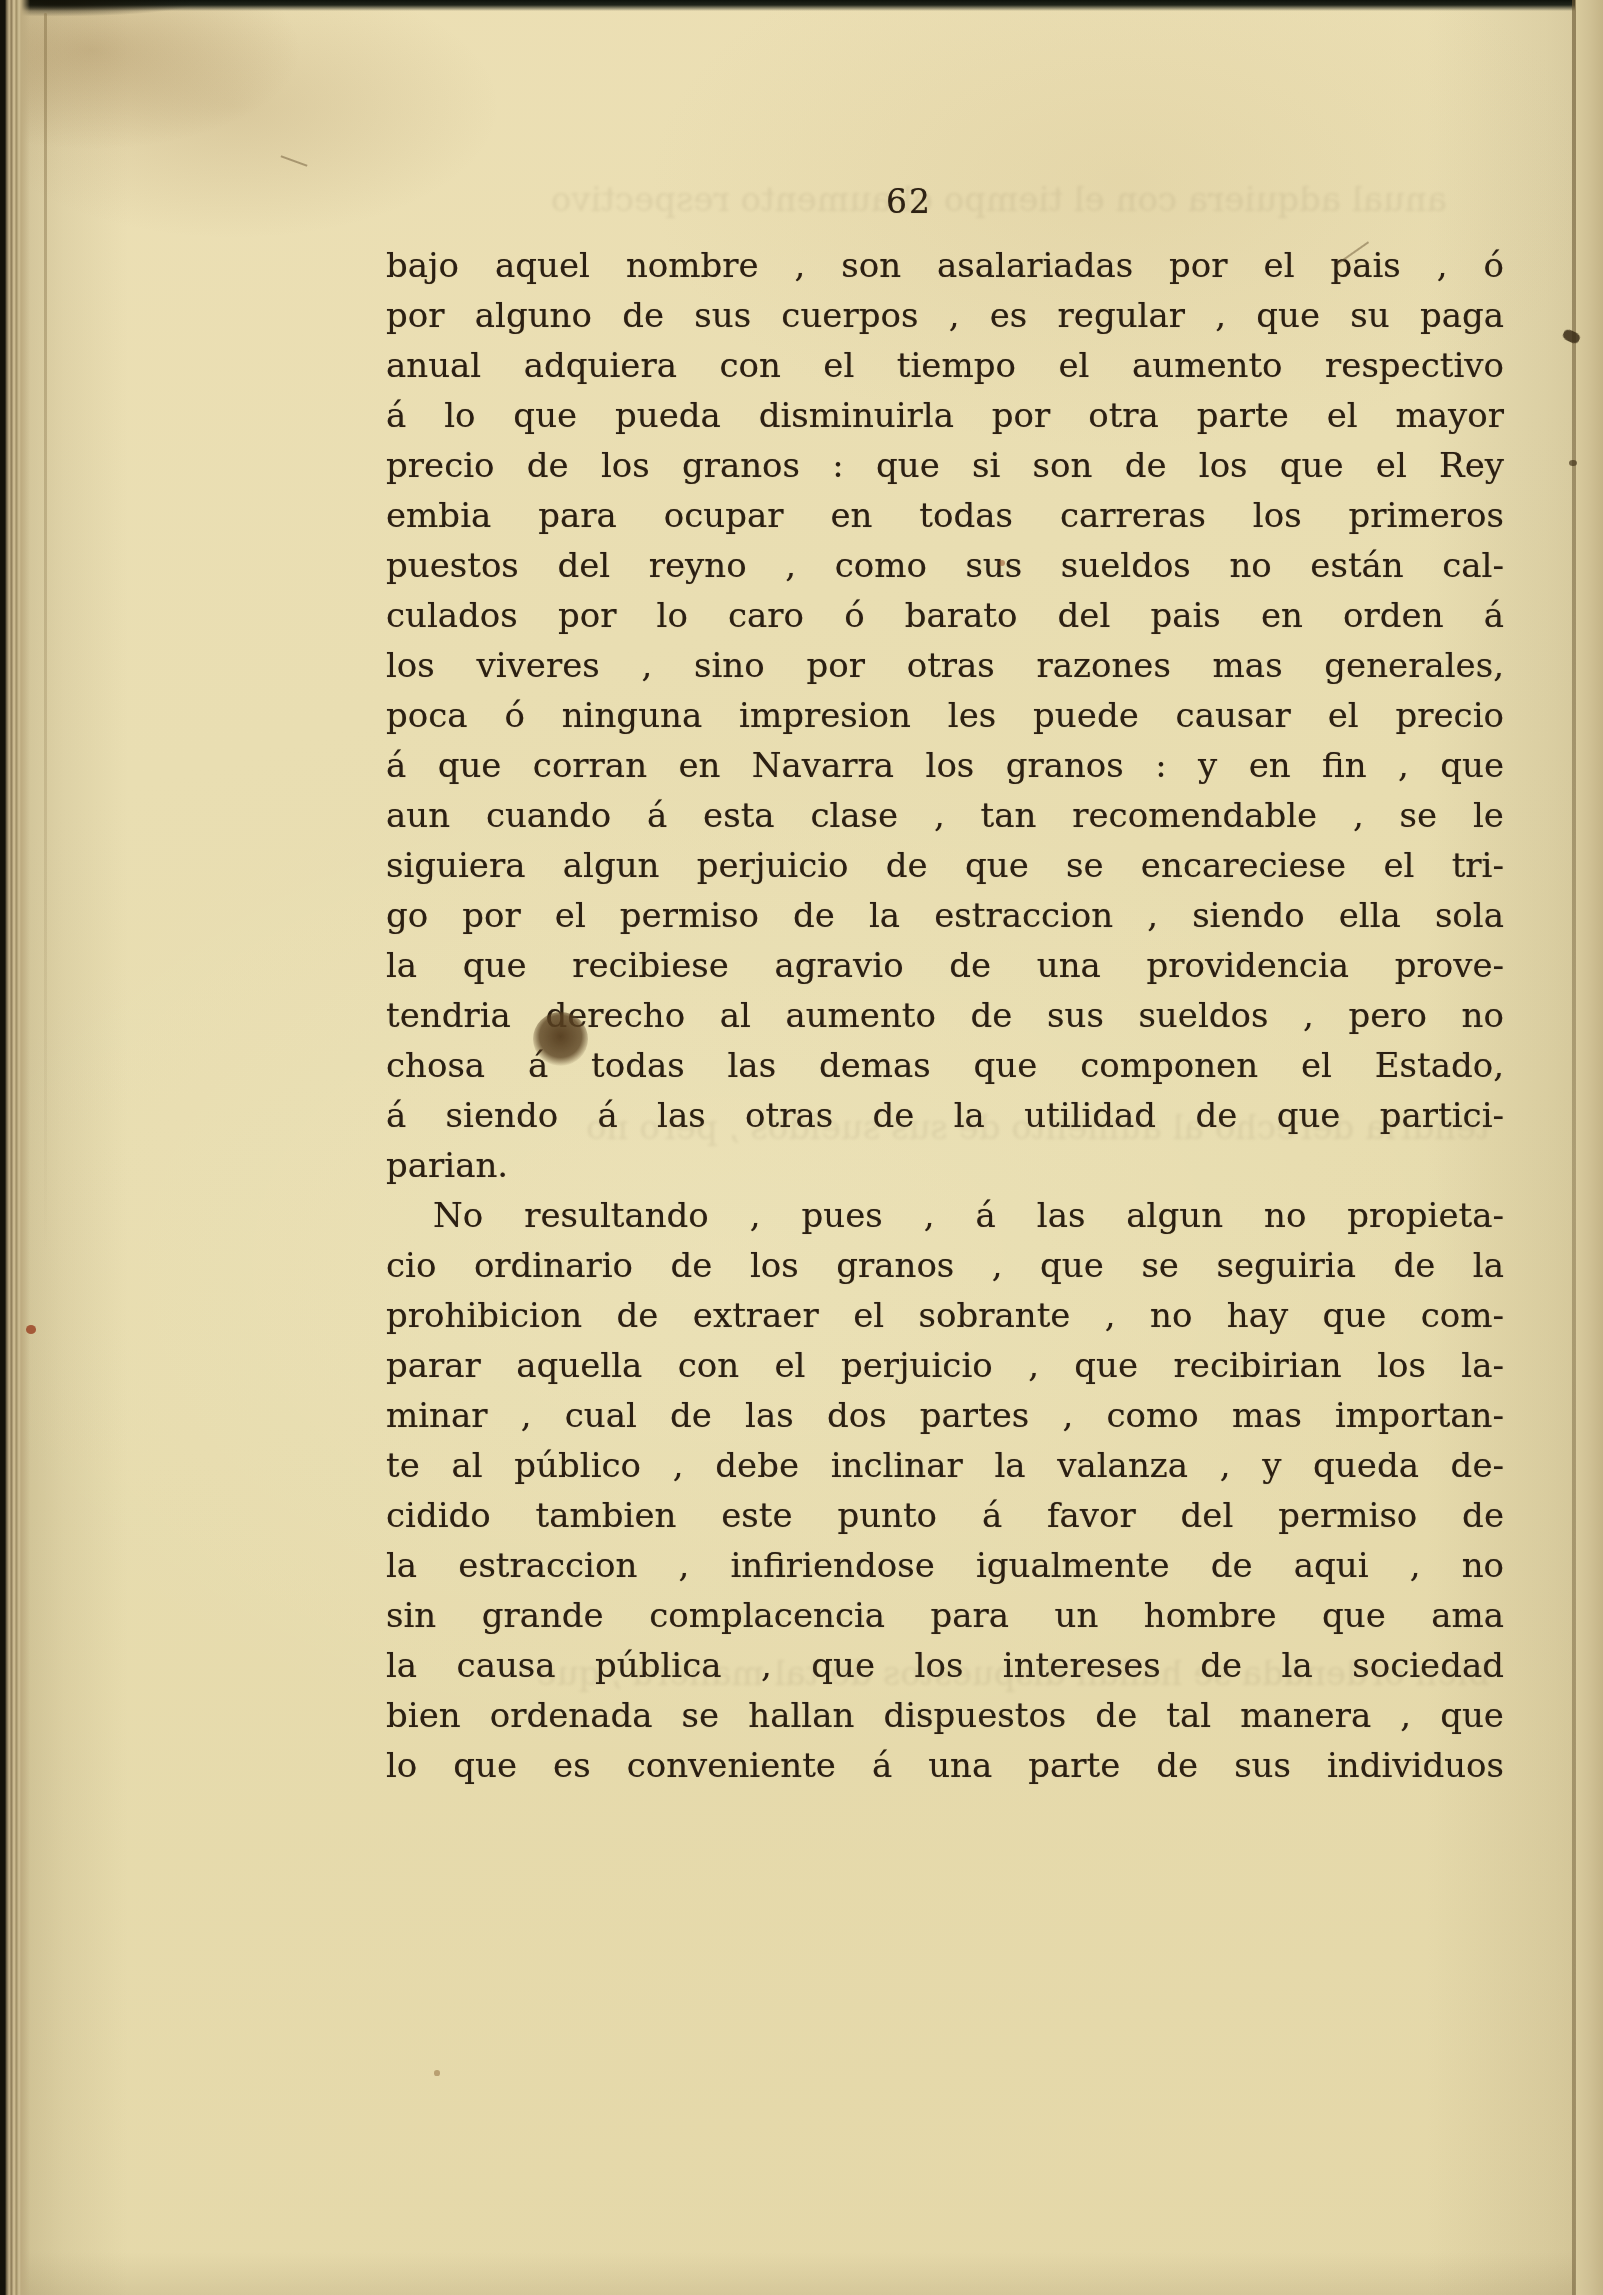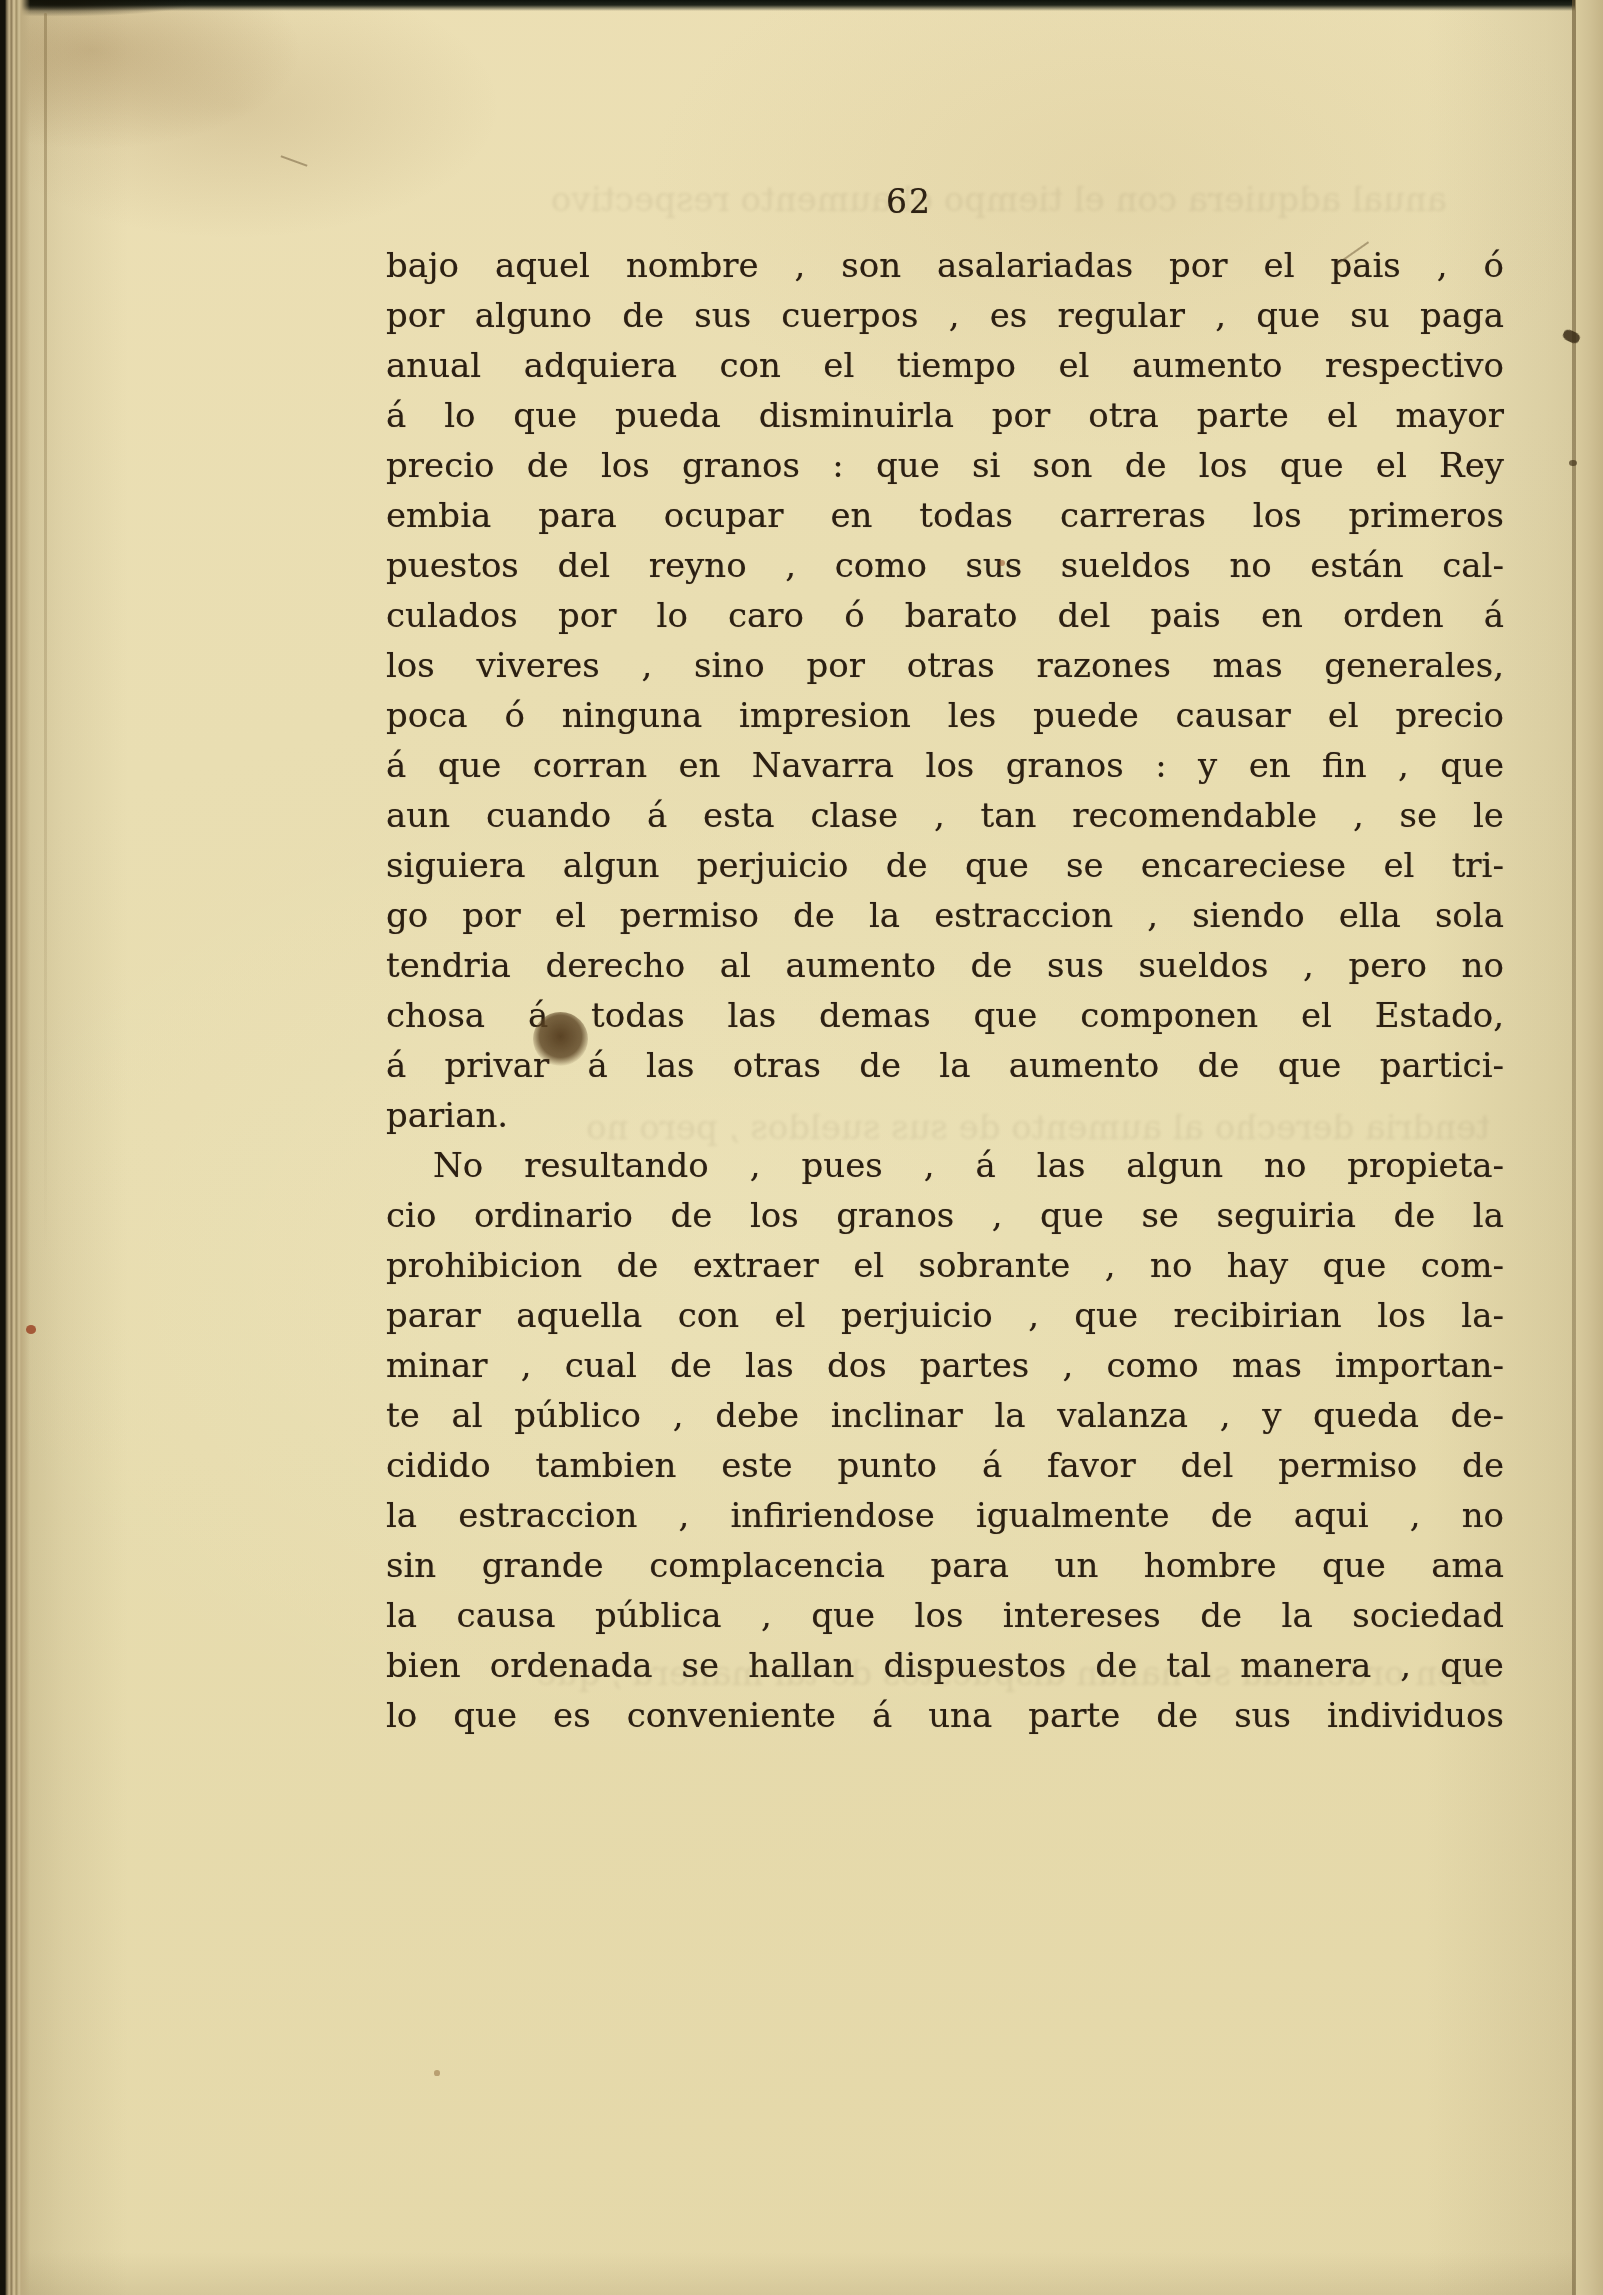--- a/index.html
+++ b/index.html
@@ -109,23 +109,24 @@
       <div class="line">precio de los granos : que si son de los que el Rey</div>
       <div class="line">embia para ocupar en todas carreras los primeros</div>
       <div class="line">puestos del reyno , como sus sueldos no están cal-</div>
       <div class="line">culados por lo caro ó barato del pais en orden á</div>
       <div class="line">los viveres , sino por otras razones mas generales,</div>
       <div class="line">poca ó ninguna impresion les puede causar el precio</div>
       <div class="line">á que corran en Navarra los granos : y en fin , que</div>
       <div class="line">aun cuando á esta clase , tan recomendable , se le</div>
       <div class="line">siguiera algun perjuicio de que se encareciese el tri-</div>
       <div class="line">go por el permiso de la estraccion , siendo ella sola</div>
+      <div class="line">la que recibiese agravio de una providencia prove-</div>
       <div class="line">tendria derecho al aumento de sus sueldos , pero no</div>
       <div class="line">chosa á todas las demas que componen el Estado,</div>
-      <div class="line">á privar á las otras de la aumento de que partici-</div>
+      <div class="line">á siendo á las otras de la utilidad de que partici-</div>
       <div class="line nojust">parian.</div>
       <div class="line indent">No resultando , pues , á las algun no propieta-</div>
       <div class="line">cio ordinario de los granos , que se seguiria de la</div>
       <div class="line">prohibicion de extraer el sobrante , no hay que com-</div>
       <div class="line">parar aquella con el perjuicio , que recibirian los la-</div>
       <div class="line">minar , cual de las dos partes , como mas importan-</div>
       <div class="line">te al público , debe inclinar la valanza , y queda de-</div>
       <div class="line">cidido tambien este punto á favor del permiso de</div>
       <div class="line">la estraccion , infiriendose igualmente de aqui , no</div>
       <div class="line">sin grande complacencia para un hombre que ama</div>

